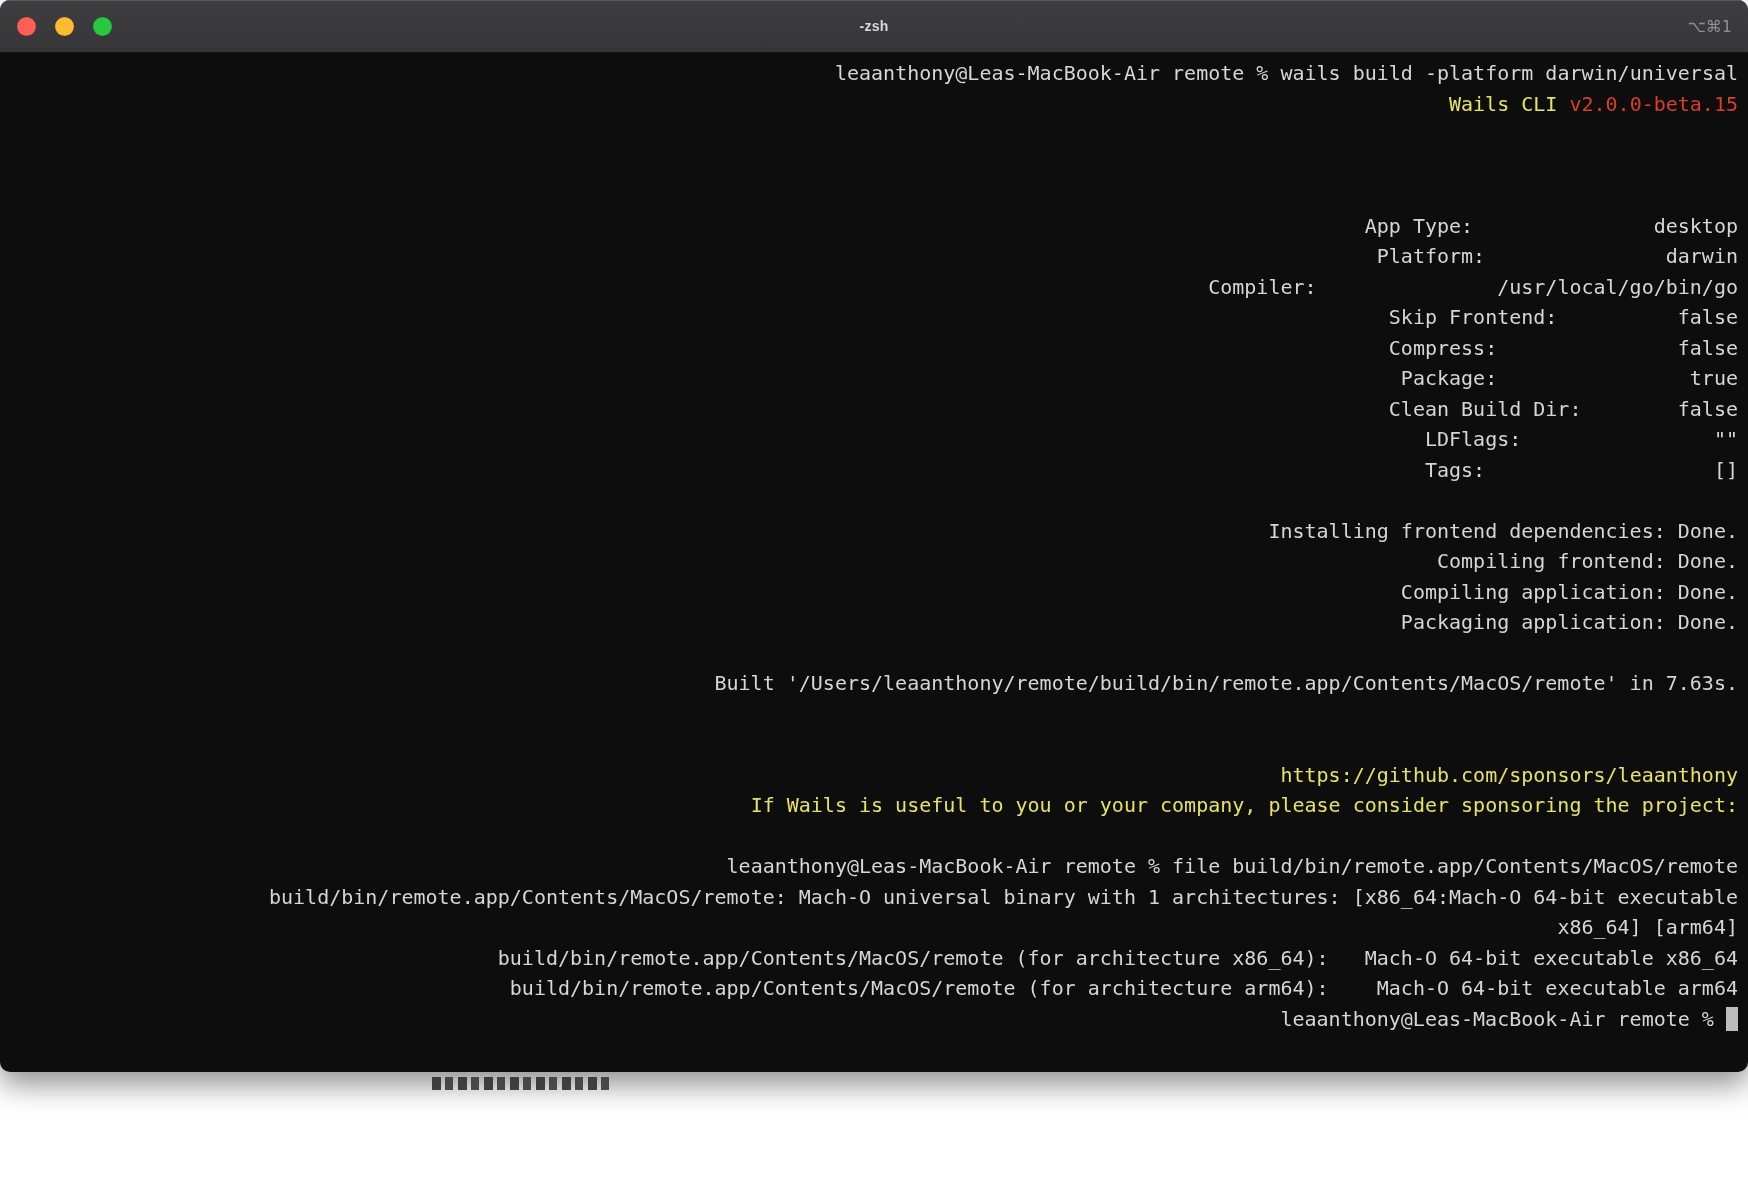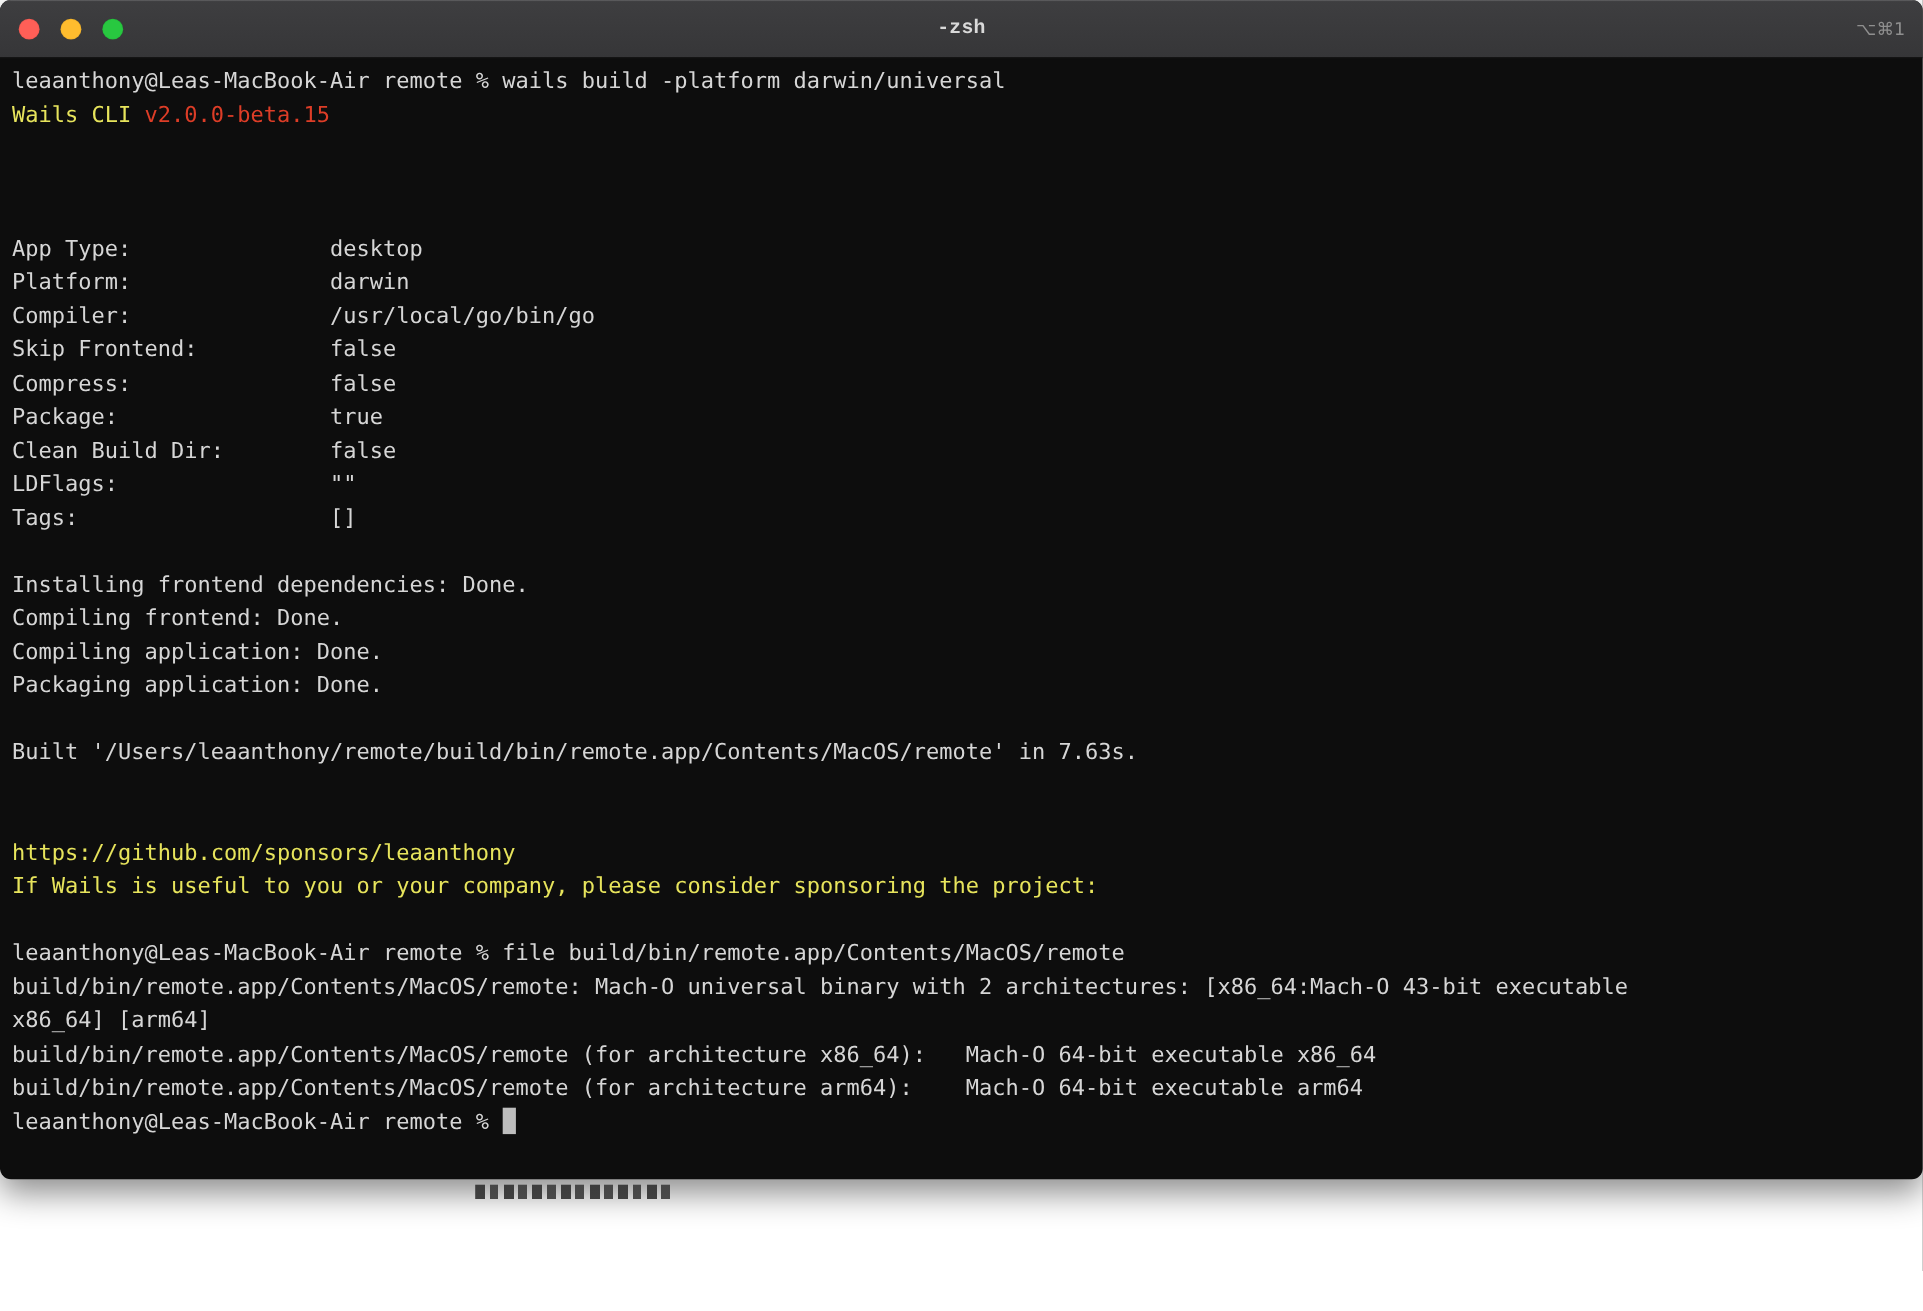--- a/index.html
+++ b/index.html
@@ -36,34 +36,35 @@
   .traffic-lights {
     position:absolute; left:17px; top:0; height:100%;
     display:flex; align-items:center; gap:19px;
   }
   .light { width:19px; height:19px; border-radius:50%; display:inline-block; cursor:pointer; }
   .light.red    { background:var(--close,#ff5f57);   box-shadow:inset 0 0 1px rgba(0,0,0,.3); }
   .light.yellow { background:var(--minimize,#febc2e);box-shadow:inset 0 0 1px rgba(0,0,0,.3); }
   .light.green  { background:var(--zoom,#28c840);    box-shadow:inset 0 0 1px rgba(0,0,0,.3); }
 
   .title {
-    font-family:Liberation Mono, monospace;
-    font-weight:700; font-size:18px; color:#d9d9d9;
+    font-family:Liberation Sans, sans-serif;
+    font-weight:700; font-size:14px; color:#d9d9d9;
     letter-spacing:.2px;
   }
   .shortcut {
     position:absolute; right:16px; top:0; height:100%;
     display:flex; align-items:center;
     font-family:"DejaVu Sans","Liberation Sans",sans-serif;
     font-size:16px; color:#8f8f8f;
   }
 
   .terminal {
     padding:5px 10px 0 11px;
     cursor:text;
+    text-align:right;
   }
   .line {
     white-space:pre;
     font-size:20px;
     line-height:30.5px;
     min-height:30.5px;
   }
   .seg-text   { color:var(--text,#d6d6d6); }
   .seg-yellow { color:var(--yellow,#e7e45c); }
   .seg-red    { color:var(--red,#dd3d27); }
@@ -111,21 +112,21 @@
       <div class="line"><span class="seg-text">Compiling application: Done.</span></div>
       <div class="line"><span class="seg-text">Packaging application: Done.</span></div>
       <div class="line"></div>
       <div class="line"><span class="seg-text">Built '/Users/leaanthony/remote/build/bin/remote.app/Contents/MacOS/remote' in 7.63s.</span></div>
       <div class="line"></div>
       <div class="line"></div>
       <div class="line"><span class="seg-yellow">https://github.com/sponsors/leaanthony</span></div>
       <div class="line"><span class="seg-yellow">If Wails is useful to you or your company, please consider sponsoring the project:</span></div>
       <div class="line"></div>
       <div class="line"><span class="seg-text">leaanthony@Leas-MacBook-Air remote % file build/bin/remote.app/Contents/MacOS/remote</span></div>
-      <div class="line"><span class="seg-text">build/bin/remote.app/Contents/MacOS/remote: Mach-O universal binary with 2 architectures: [x86_64:Mach-O 43-bit executable</span></div>
+      <div class="line"><span class="seg-text">build/bin/remote.app/Contents/MacOS/remote: Mach-O universal binary with 1 architectures: [x86_64:Mach-O 64-bit executable</span></div>
       <div class="line"><span class="seg-text">x86_64] [arm64]</span></div>
       <div class="line"><span class="seg-text">build/bin/remote.app/Contents/MacOS/remote (for architecture x86_64):   Mach-O 64-bit executable x86_64</span></div>
       <div class="line"><span class="seg-text">build/bin/remote.app/Contents/MacOS/remote (for architecture arm64):    Mach-O 64-bit executable arm64</span></div>
       <div class="line"><span class="seg-text">leaanthony@Leas-MacBook-Air remote % </span><span class="seg-cursor"> </span></div>
     </div>
 </div>
 
 <div class="desktop-fragment"></div>
 
 </body></html>

